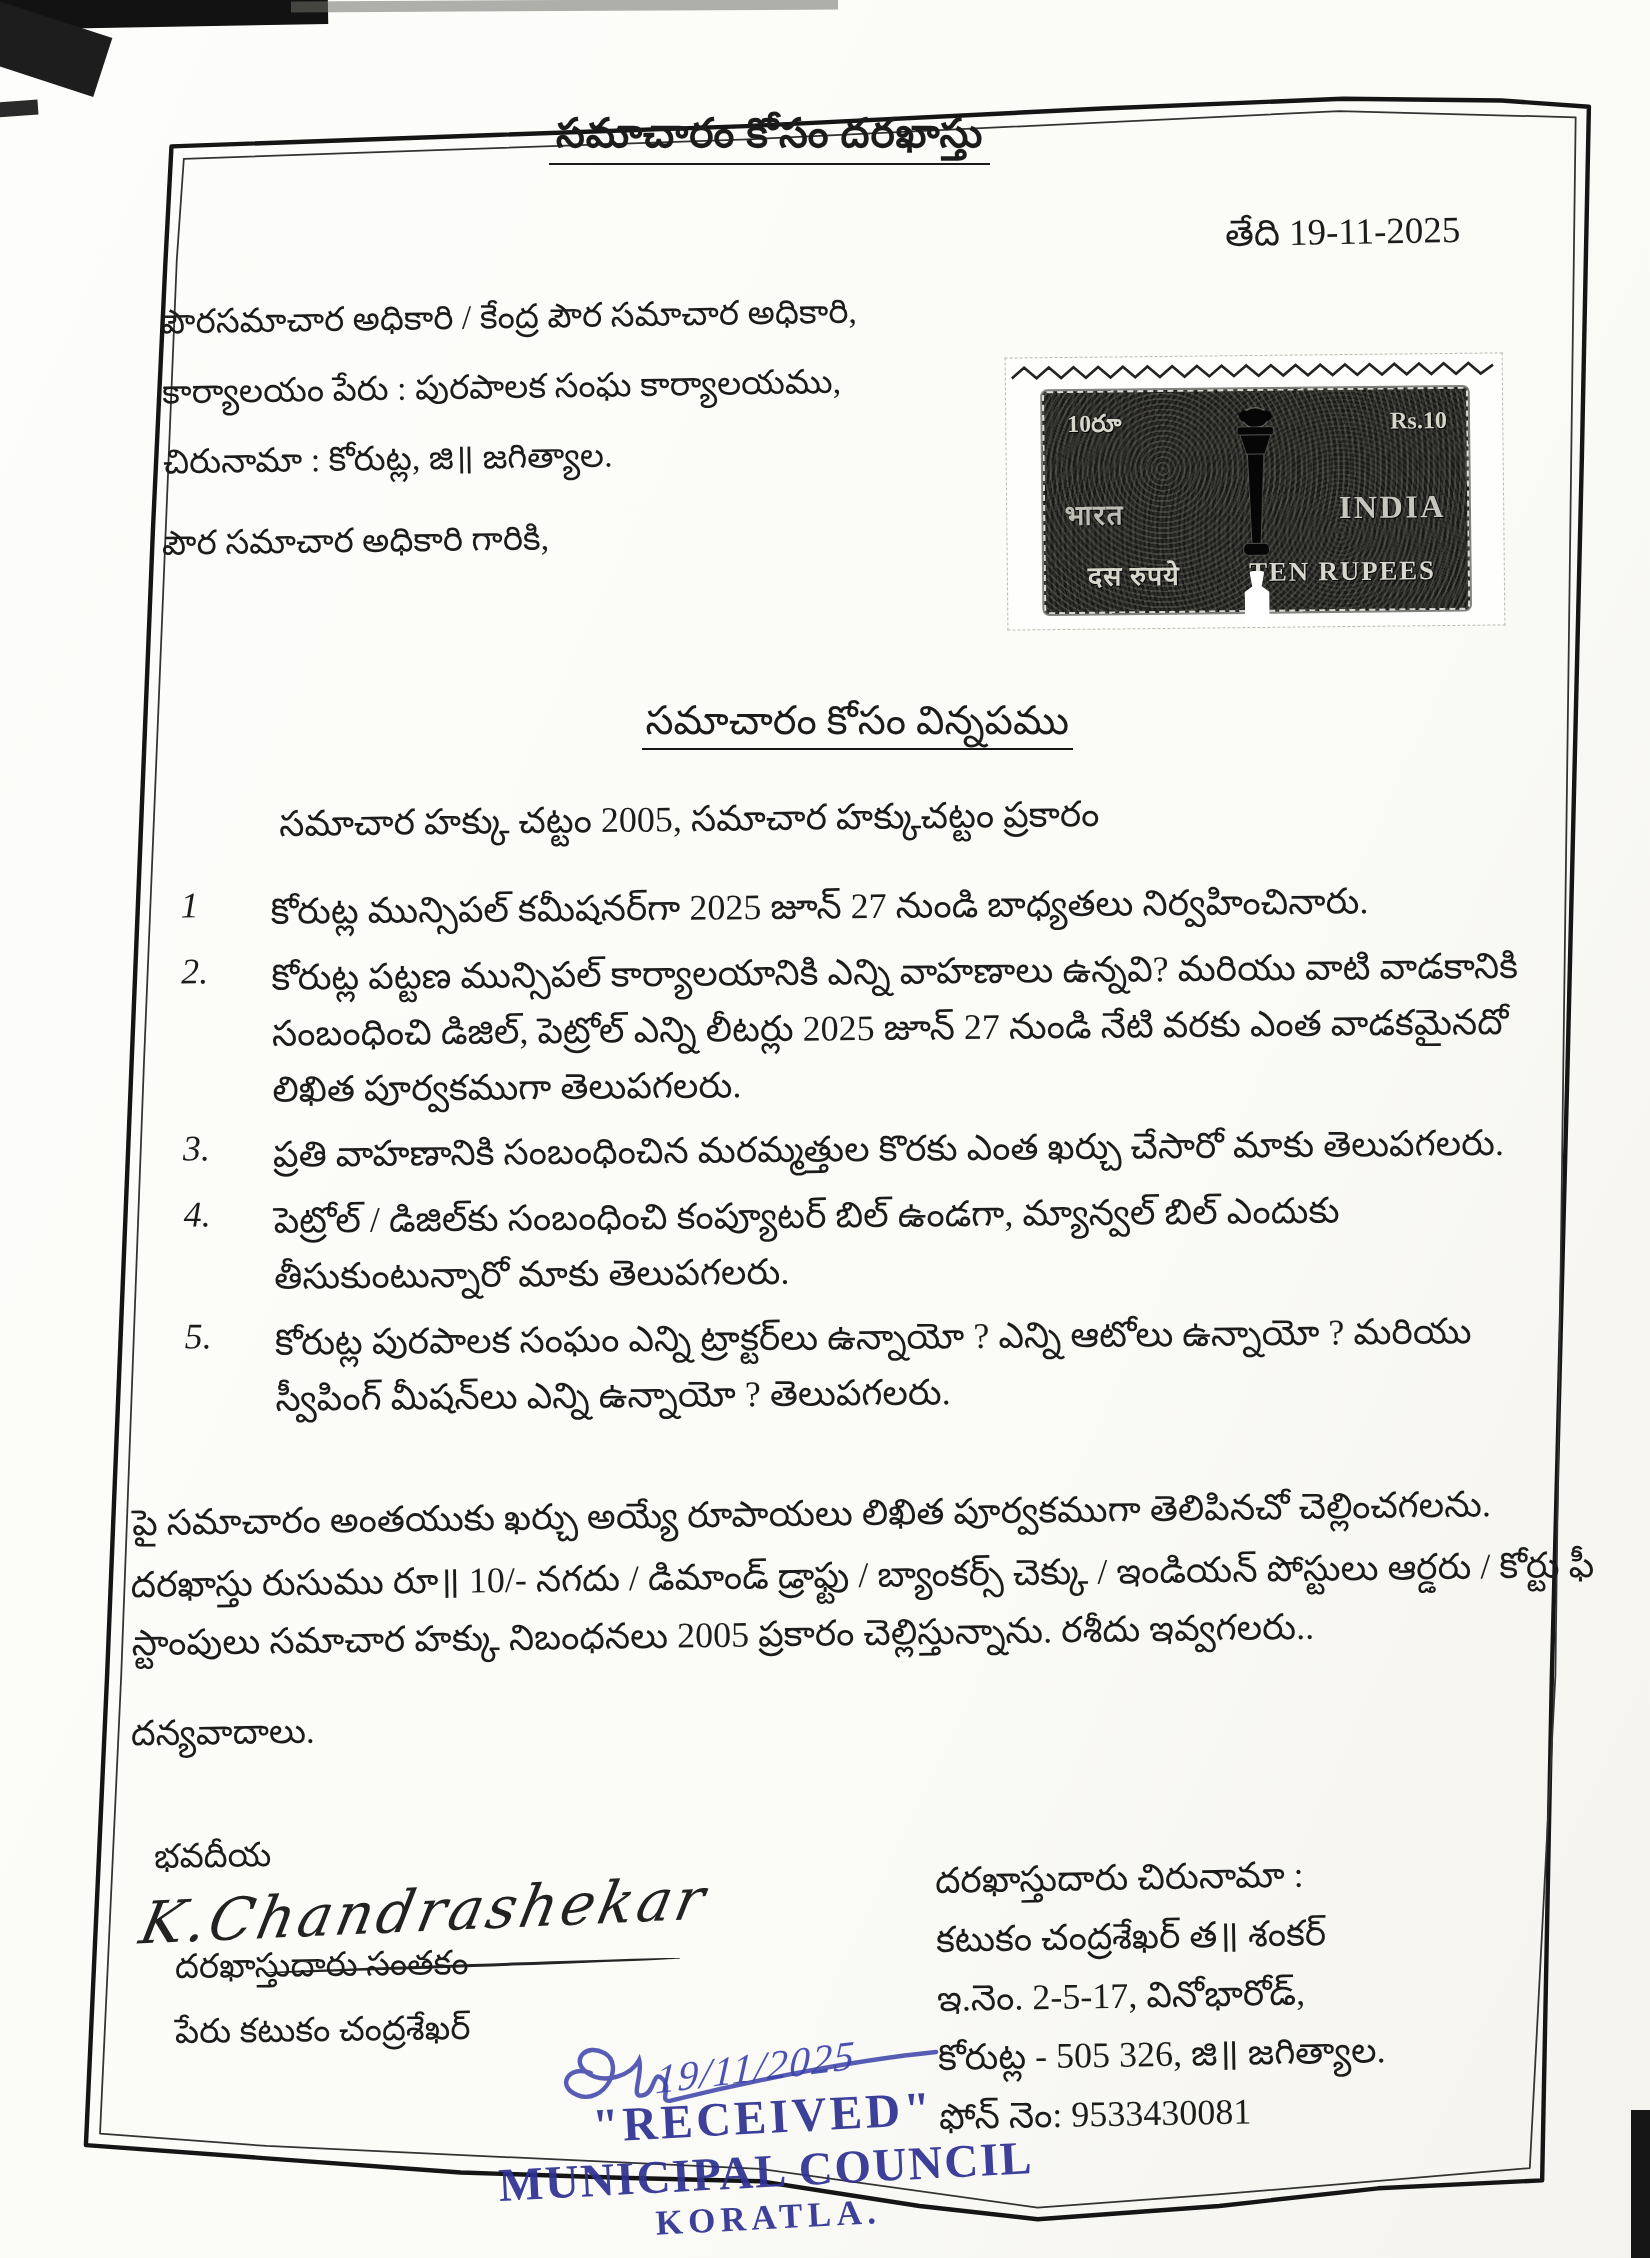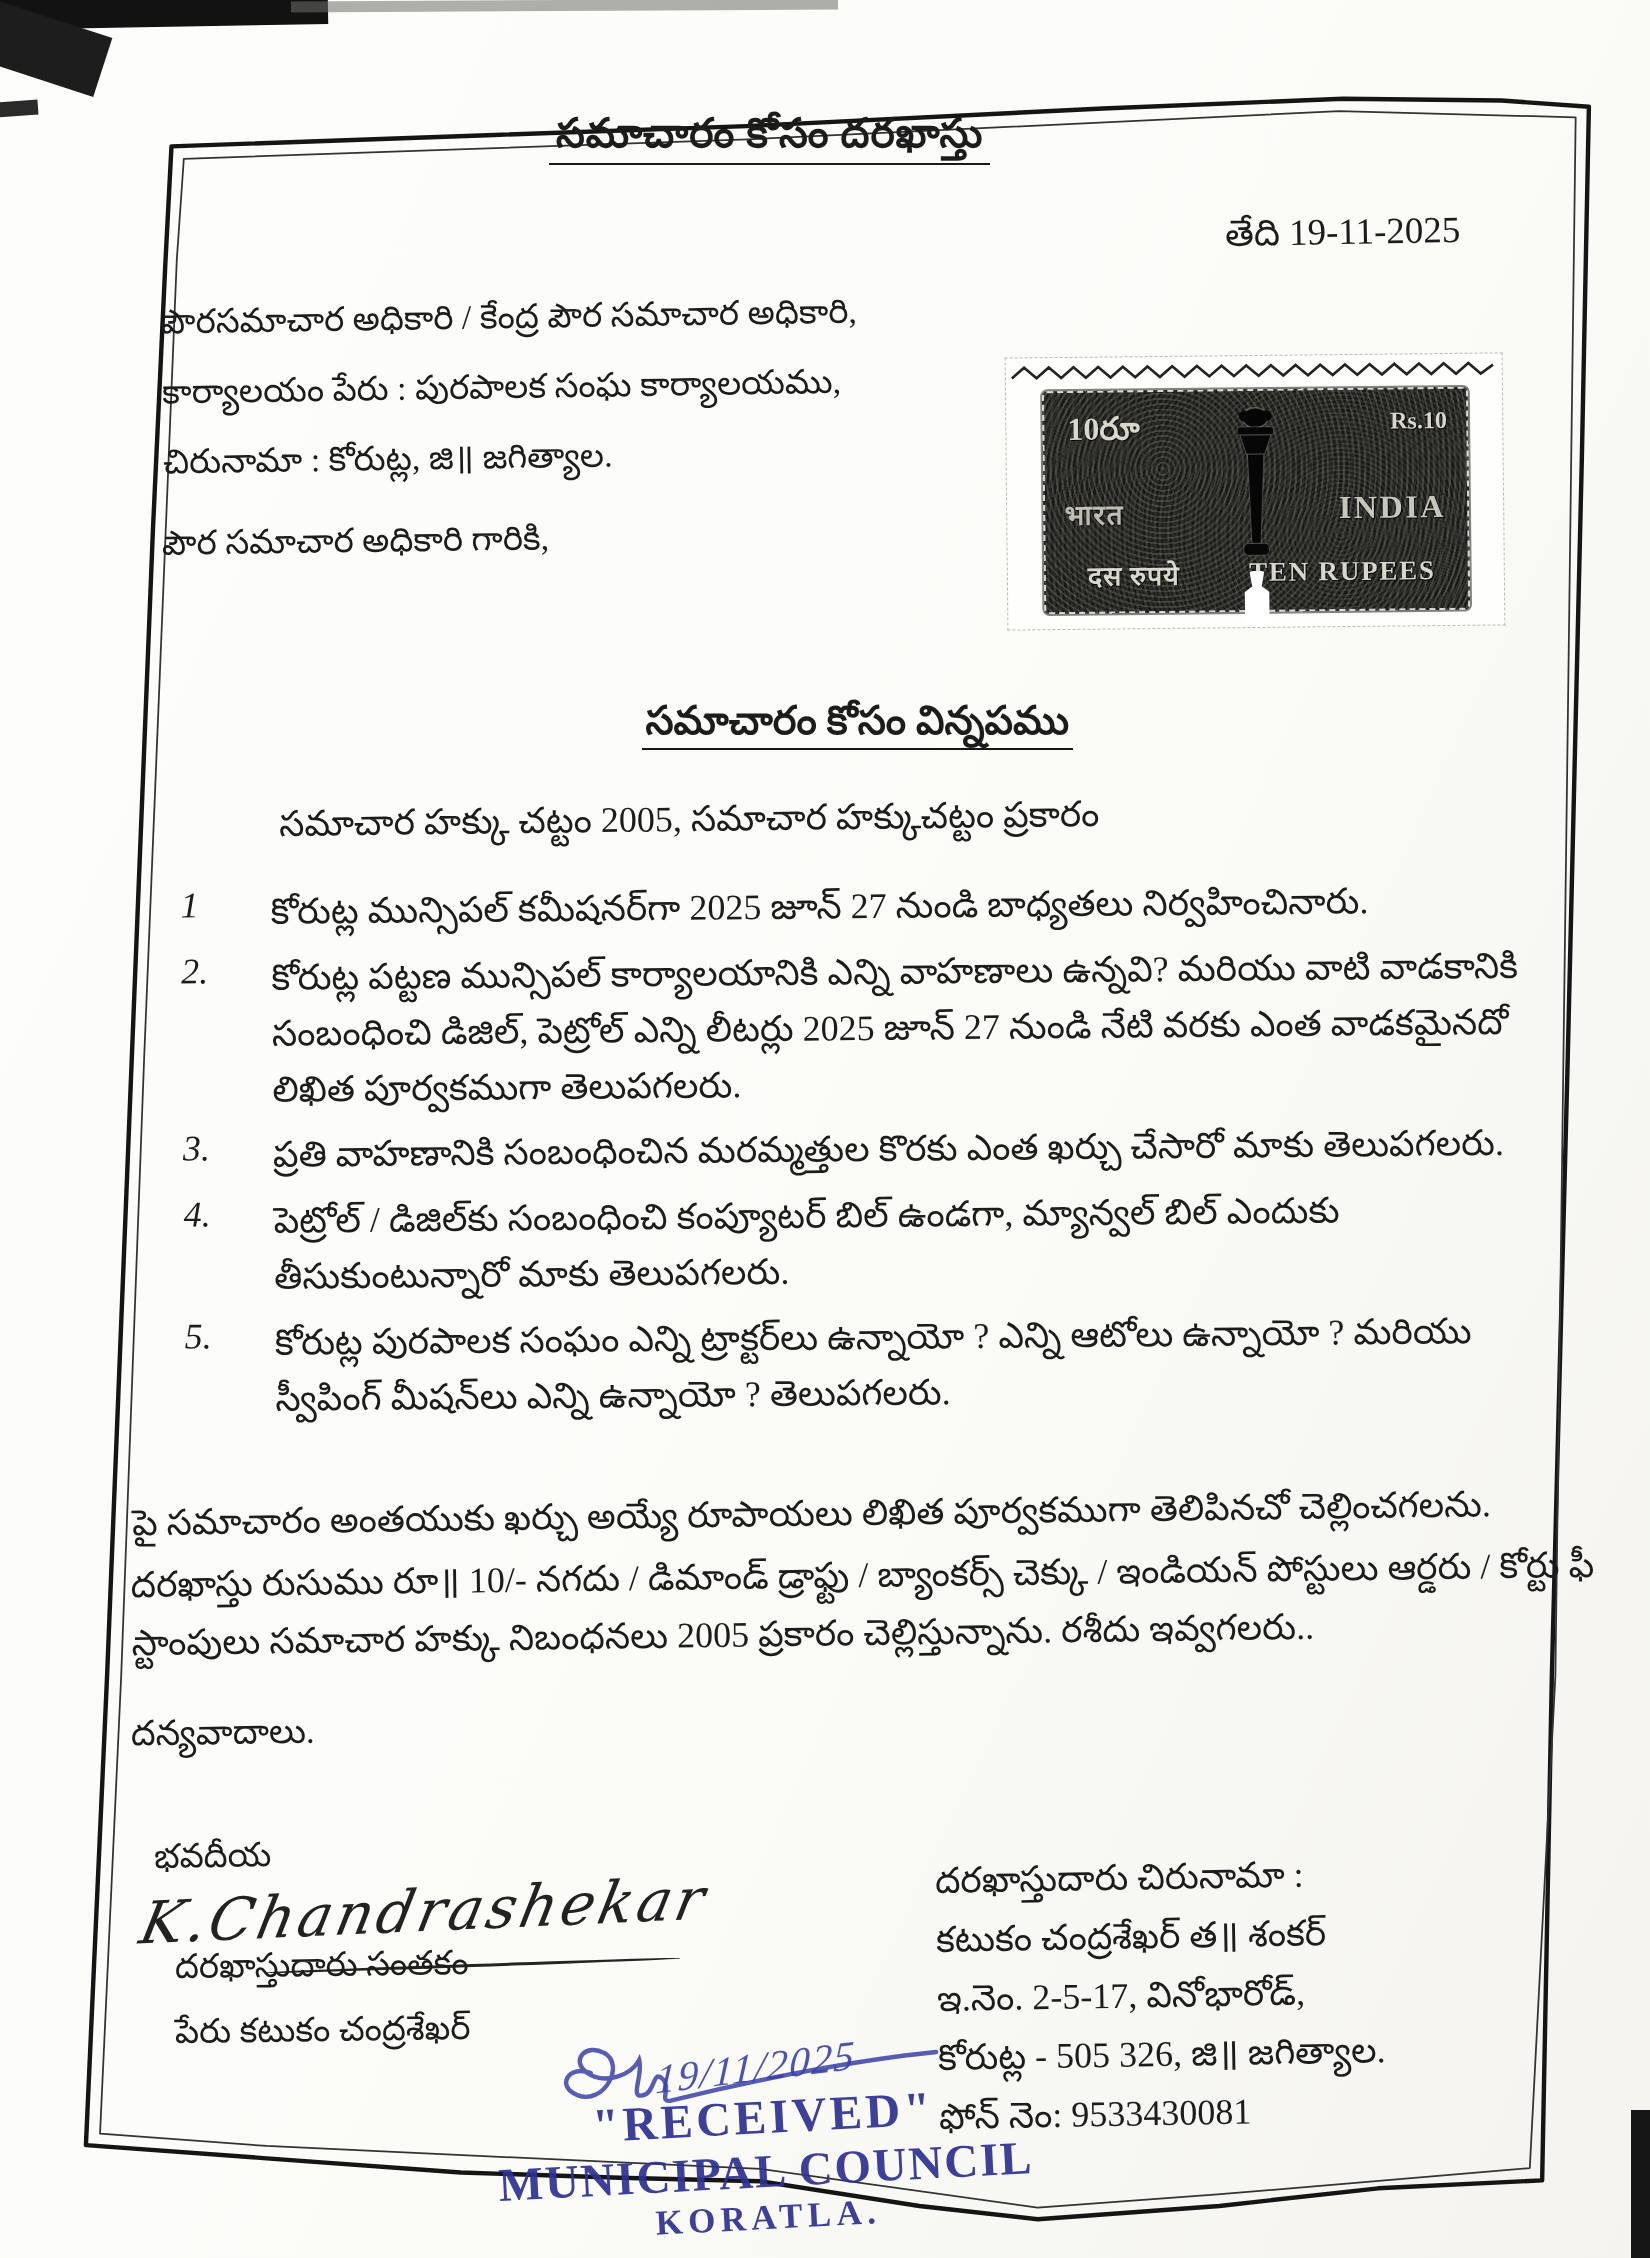--- a/index.html
+++ b/index.html
@@ -50,21 +50,21 @@
     font-weight:bold;white-space:nowrap;
   }
   .stamp-hole{
     position:absolute;left:50%;bottom:-16px;transform:translateX(-50%);
     width:34px;height:55px;background:#fff;
     border-radius:40% 40% 30% 30%;
     clip-path:polygon(28% 0,72% 0,64% 28%,86% 38%,86% 100%,14% 100%,14% 38%,36% 28%);
   }
   
   .subject{
-    font-size:40px;font-weight:bold;border-bottom:2.6px solid #161616;
+    font-size:40px;font-weight:normal;border-bottom:2.6px solid #161616;
     padding:0 3.5px 5.3px 3.5px;transform:rotate(-0.7deg);white-space:nowrap;
   }
   .intro{font-size:36px;transform:rotate(-0.7deg);white-space:nowrap;}
   .rti-list{width:1389px;transform:rotate(-0.55deg);}
   .rti-item{display:flex;margin-bottom:9.7px;}
   .rti-no{flex:0 0 90px;font-size:36px;font-style:italic;padding-left:7px;}
   .rti-text{flex:1;font-size:36px;line-height:56px;}
   .para{font-size:36px;line-height:58px;transform:rotate(-0.8deg);}
   .thanks{font-size:35px;transform:rotate(-0.8deg);white-space:nowrap;}
   
@@ -125,21 +125,21 @@
 </div>
 
 <div class="abs salutation tel" style="left:162px;top:522px;">పౌర సమాచార అధికారి గారికి,</div>
 
 <div class="abs stamp-wrap" style="left:1006px;top:355px;">
   <div class="stamp-margin"></div>
   <svg class="abs" width="498" height="23" viewBox="0 0 565 26" style="left:0;top:5.3px;">
     <polyline fill="none" stroke="#232323" stroke-width="3" points="8,18 22,6 36,18 50,6 64,18 78,6 92,18 106,6 120,18 134,6 148,18 162,6 176,18 190,6 204,18 218,6 232,18 246,6 260,18 274,6 288,18 302,6 316,18 330,6 344,18 358,6 372,18 386,6 400,18 414,6 428,18 442,6 456,18 470,6 484,18 498,6 512,18 526,6 540,18 554,8"></polyline>
   </svg>
   <div class="stamp-dark">
-    <div class="stamp-txt tel" style="left:23px;top:17.6px;font-size:32px;">10రూ</div>
+    <div class="stamp-txt tel" style="left:23px;top:17.6px;font-size:24px;">10రూ</div>
     <div class="stamp-txt" style="right:19.4px;top:17.6px;font-size:24px;">Rs.10</div>
     <div class="stamp-txt" style="left:19.4px;top:102px;font-size:28px;letter-spacing:1.8px;opacity:.85;">भारत</div>
     <div class="stamp-txt" style="right:21px;top:99px;font-size:32px;letter-spacing:2.6px;opacity:.9;">INDIA</div>
     <div class="stamp-txt" style="left:42px;top:164px;font-size:27px;letter-spacing:0.9px;">दस रुपये</div>
     <div class="stamp-txt" style="right:32px;top:166px;font-size:27px;letter-spacing:1.8px;">TEN RUPEES</div>
     <svg width="56" height="173" viewBox="0 0 60 190" style="position:absolute;left:50%;top:14px;transform:translateX(-50%);">
       <ellipse cx="30" cy="14" rx="14" ry="11" fill="#060606" stroke="rgba(210,208,196,0.35)" stroke-width="1.5"></ellipse>
       <circle cx="18" cy="12" r="6" fill="#060606"></circle>
       <circle cx="42" cy="12" r="6" fill="#060606"></circle>
       <rect x="10" y="24" width="40" height="9" rx="3" fill="#060606" stroke="rgba(210,208,196,0.3)" stroke-width="1"></rect>

